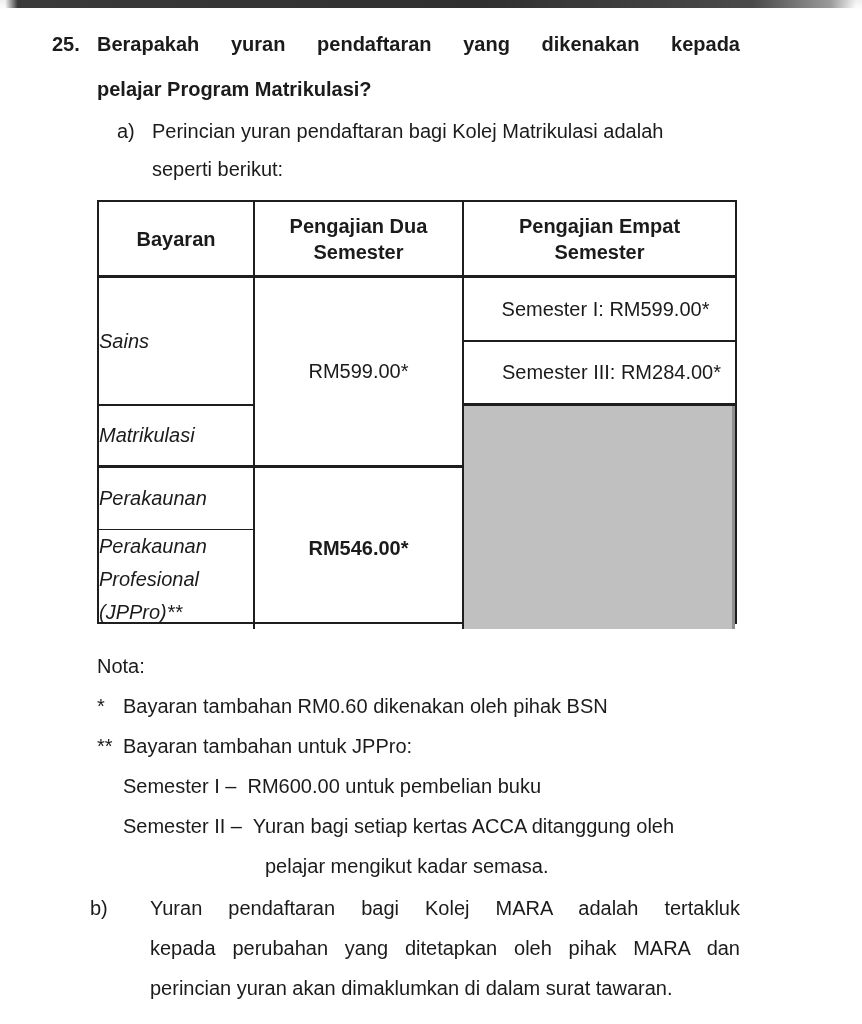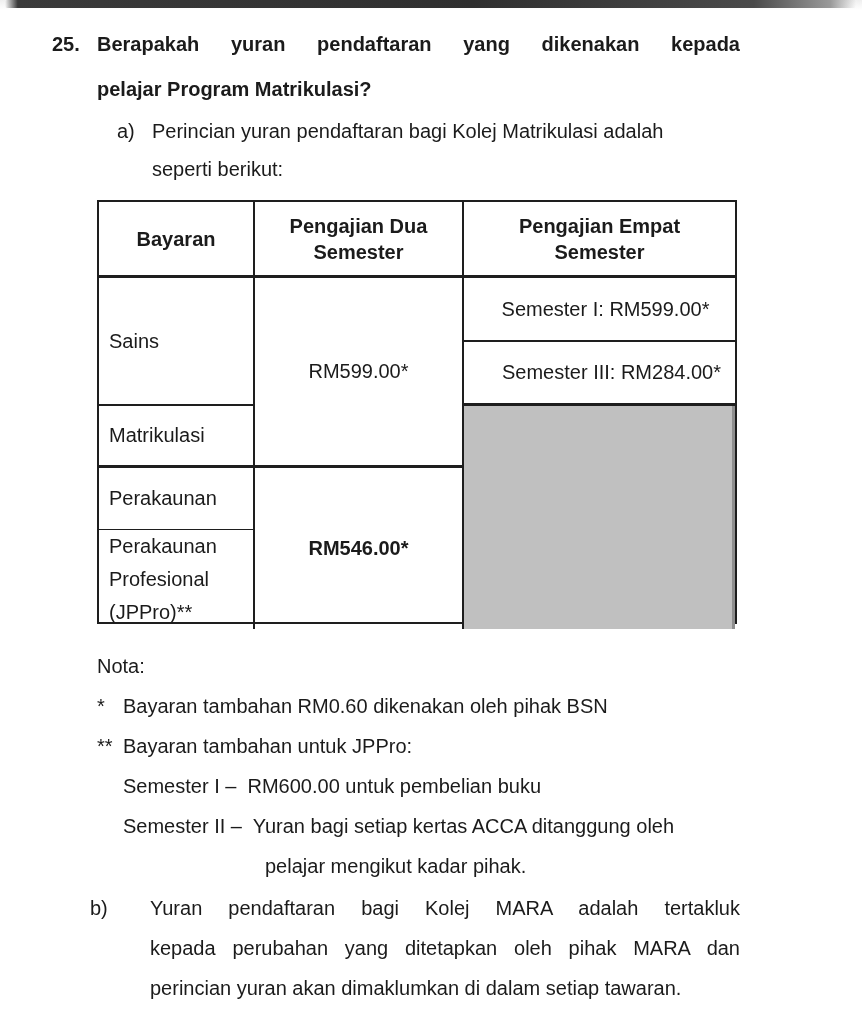--- a/index.html
+++ b/index.html
@@ -30,21 +30,21 @@
   
   .fees-table{margin-left:45px;margin-top:12px;width:640px;height:424px;
     box-sizing:border-box;border:2px solid #1e1e1e;display:grid;
     grid-template-columns:156px 209px 1fr;
     grid-template-rows:76px 64px 64px 62px 62px 1fr;}
   .cell{border:0 solid #1e1e1e;display:flex;align-items:center;box-sizing:border-box;
     font-size:20px;}
   .br2{border-right-width:2px;} .bb1{border-bottom-width:1px;}
   .bb2{border-bottom-width:2px;} .bb3{border-bottom-width:3px;}
   .hd{font-weight:700;justify-content:center;text-align:center;flex-direction:column;line-height:26px;}
-  .left{padding-left:10px;}
+  .left{font-style:italic;}
   .ctr{justify-content:center;text-align:center;}
   .cell-jurusan{grid-column:1;grid-row:1;}
   .cell-h2{grid-column:2;grid-row:1;}
   .cell-h3{grid-column:3;grid-row:1;justify-content:center;}
   .cell-sains{grid-column:1;grid-row:2/4;}
   .cell-kej{grid-column:1;grid-row:4;}
   .cell-per{grid-column:1;grid-row:5;}
   .cell-jppro{grid-column:1;grid-row:6;flex-direction:column;align-items:flex-start;justify-content:center;line-height:33px;}
   .cell-rm599{grid-column:2;grid-row:2/5;}
   .cell-rm546{grid-column:2;grid-row:5/7;font-weight:bold;}
@@ -125,26 +125,26 @@
       <div class="nota-item">
         <div class="mk">*</div>
         <div>Bayaran tambahan RM0.60 dikenakan oleh pihak BSN</div>
       </div>
       <div class="nota-item">
         <div class="mk">**</div>
         <div>Bayaran tambahan untuk JPPro:</div>
       </div>
       <div class="subitem">Semester I –  RM600.00 untuk pembelian buku</div>
       <div class="subitem">Semester II –  Yuran bagi setiap kertas ACCA ditanggung oleh</div>
-      <div class="sub-cont">pelajar mengikut kadar pihak.</div>
+      <div class="sub-cont">pelajar mengikut kadar semasa.</div>
     </div>
 
     <div class="item-b">
       <div class="lbl">b)</div>
       <div class="lines">
         <div class="jline">Yuran pendaftaran bagi Kolej MARA adalah tertakluk</div>
         <div class="jline">kepada perubahan yang ditetapkan oleh pihak MARA dan</div>
-        <div>perincian yuran akan dimaklumkan di dalam setiap tawaran.</div>
+        <div>perincian yuran akan dimaklumkan di dalam surat tawaran.</div>
       </div>
     </div>
 
   </div>
 </div>
 
 </body></html>

